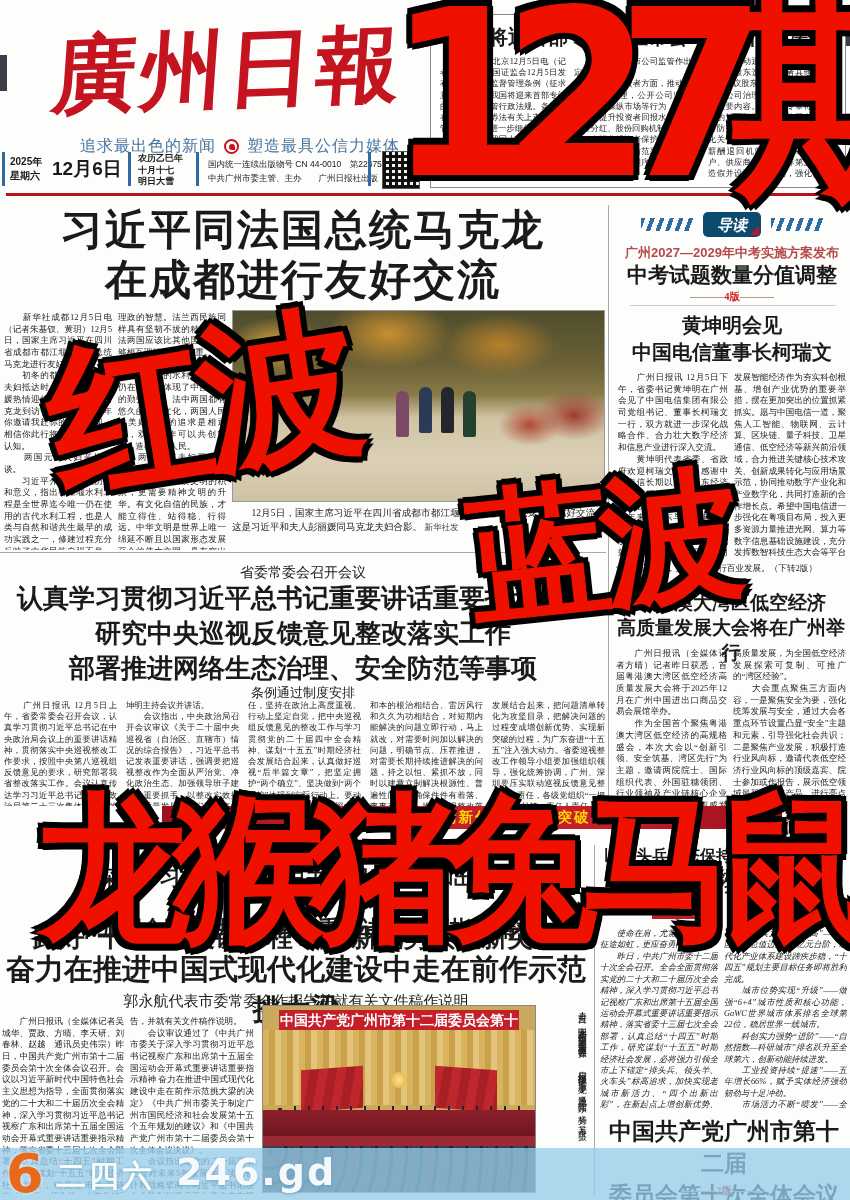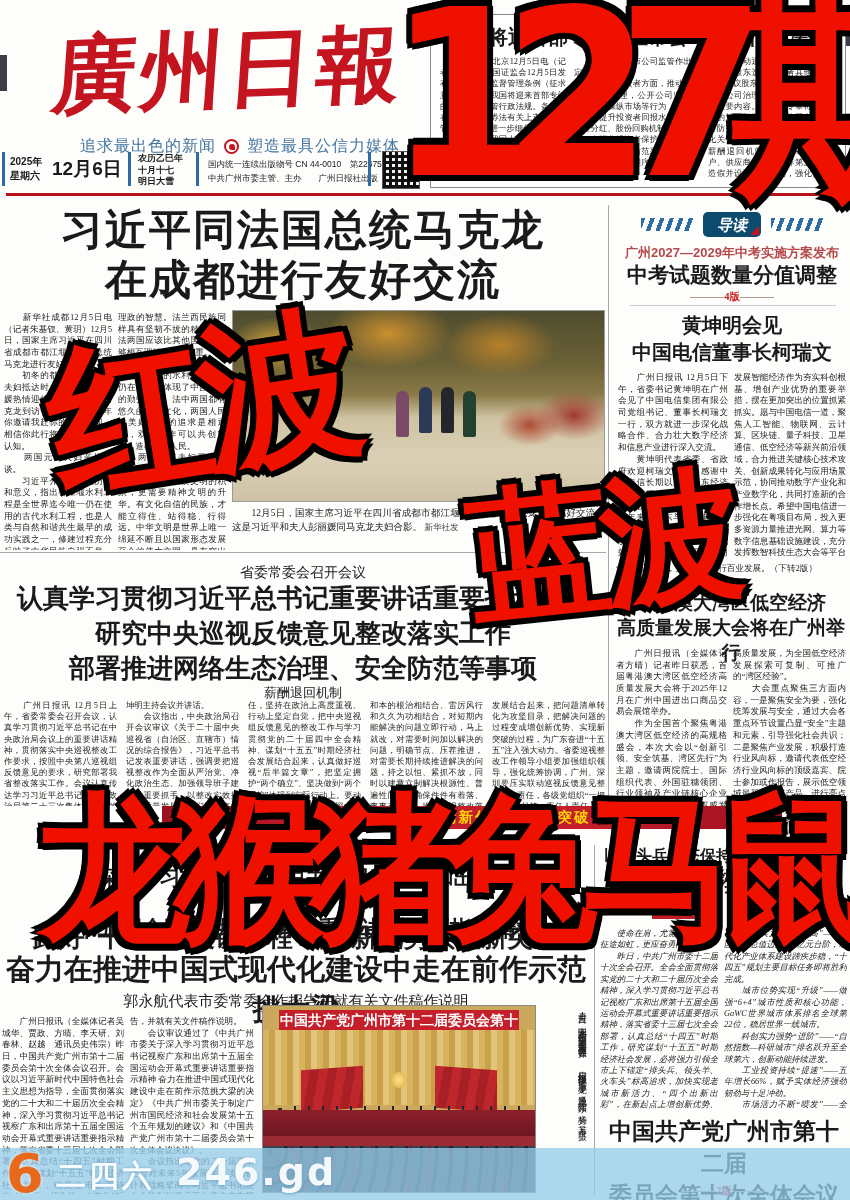--- a/index.html
+++ b/index.html
@@ -213,21 +213,21 @@
   <div class="abs meet-h" style="white-space:pre-line;">黄坤明会见
 中国电信董事长柯瑞文</div>
   <div class="abs bodycol" style="left:618px;top:372px;width:110px;height:186px;">　　广州日报讯 12月5日下午，省委书记黄坤明在广州会见了中国电信集团有限公司党组书记、董事长柯瑞文一行，双方就进一步深化战略合作、合力壮大数字经济和信息产业进行深入交流。
 　　黄坤明代表省委、省政府欢迎柯瑞文一行，感谢中国电信长期以来为广东经济社会发展特别是信息化数智化建设作出的贡献。他说，近年来，广东与中国电信战略合作不断深化，央地协同发展取得一系列新进展新成效。当前，广东正深入学习贯彻习近平总书记视察广东和出席第十五届全国运动会开幕式重要讲话重要指示精神，把</div>
   <div class="abs bodycol" style="left:734px;top:372px;width:112px;height:186px;">发展智能经济作为夯实科创根基、增创产业优势的重要举措，摆在更加突出的位置抓紧抓实。愿与中国电信一道，聚焦人工智能、物联网、云计算、区块链、量子科技、卫星通信、低空经济等新兴前沿领域，合力推进关键核心技术攻关、创新成果转化与应用场景示范，协同推动数字产业化和产业数字化，共同打造新的合作增长点。希望中国电信进一步强化在粤项目布局，投入更多资源力量推进光网、算力等数字信息基础设施建设，充分发挥数智科技生态大会等平台载体功能，带动更多产业链上下游合作伙伴来粤开展项目投资、产业开发和创新布局，积极探索人工智</div>
 
   <div class="abs mid-h1">认真学习贯彻习近平总书记重要讲话重要指示精神</div>
   <div class="abs mid-kicker">省委常委会召开会议</div>
   <div class="abs mid-h2">研究中央巡视反馈意见整改落实工作</div>
   <div class="abs mid-h3">部署推进网络生态治理、安全防范等事项</div>
-  <div class="abs mid-presider">薪酬退回机制</div>
+  <div class="abs mid-presider">条例通过制度安排</div>
   <div class="abs smallcol midcol" style="left:4px;">　　广州日报讯 12月5日上午，省委常委会召开会议，认真学习贯彻习近平总书记在中央政治局会议上的重要讲话精神，贯彻落实中央巡视整改工作要求，按照中央第八巡视组反馈意见的要求，研究部署我省整改落实工作。会议认真传达学习习近平总书记在中央政治局第二十三次集体学习时的重要讲话精神，研究我省贯彻落实意见。省委书记黄</div>
   <div class="abs smallcol midcol" style="left:126px;">坤明主持会议并讲话。
 　　会议指出，中央政治局召开会议审议《关于二十届中央巡视省（自治区、直辖市）情况的综合报告》，习近平总书记发表重要讲话，强调要把巡视整改作为全面从严治党、净化政治生态、加强领导班子建设的重要抓手，以整改实效推动高质量发展。我们要认真学习领会，抓好贯彻落实，深刻认识巡视整改是严肃的政治任务、政治责</div>
   <div class="abs smallcol midcol" style="left:248px;">任，坚持在政治上高度重视、行动上坚定自觉，把中央巡视组反馈意见的整改工作与学习贯彻党的二十届四中全会精神、谋划“十五五”时期经济社会发展结合起来，认真做好巡视“后半篇文章”，把坚定拥护“两个确立”、坚决做到“两个维护”体现到实际行动上。要动真碰硬、真抓实改，对照中央巡视组反馈的意见，坚持精准整改、标本施治</div>
   <div class="abs smallcol midcol" style="left:370px;">和本的根治相结合、雷厉风行和久久为功相结合，对短期内能解决的问题立即行动，马上就改，对需要时间加以解决的问题，明确节点、压茬推进，对需要长期持续推进解决的问题，持之以恒、紧抓不放，同时以建章立制解决根源性、普遍性问题，确保件件有着落、事事有回音，推动巡视整改落到实处、取得实效。要把巡视整改同加强党的建设、推动高质量</div>
   <div class="abs smallcol midcol" style="left:492px;">发展结合起来，把问题清单转化为攻坚目录，把解决问题的过程变成增创新优势、实现新突破的过程，为广东奋进“十五五”注入强大动力。省委巡视整改工作领导小组要加强组织领导，强化统筹协调，广州、深圳要压实联动巡视反馈意见整改工作责任，各级党组织“一把手”要扛起第一责任人责任，各相关部门要加强协同配合，形成抓整改的强大合力。（下转2版）</div>
 
   <div class="abs cont-line">“十五五”时期，更好赋能千行百业发展。（下转2版）</div>
   <div class="abs low-h" style="white-space:pre-line;">粤港澳大湾区低空经济
 高质量发展大会将在广州举行</div>

